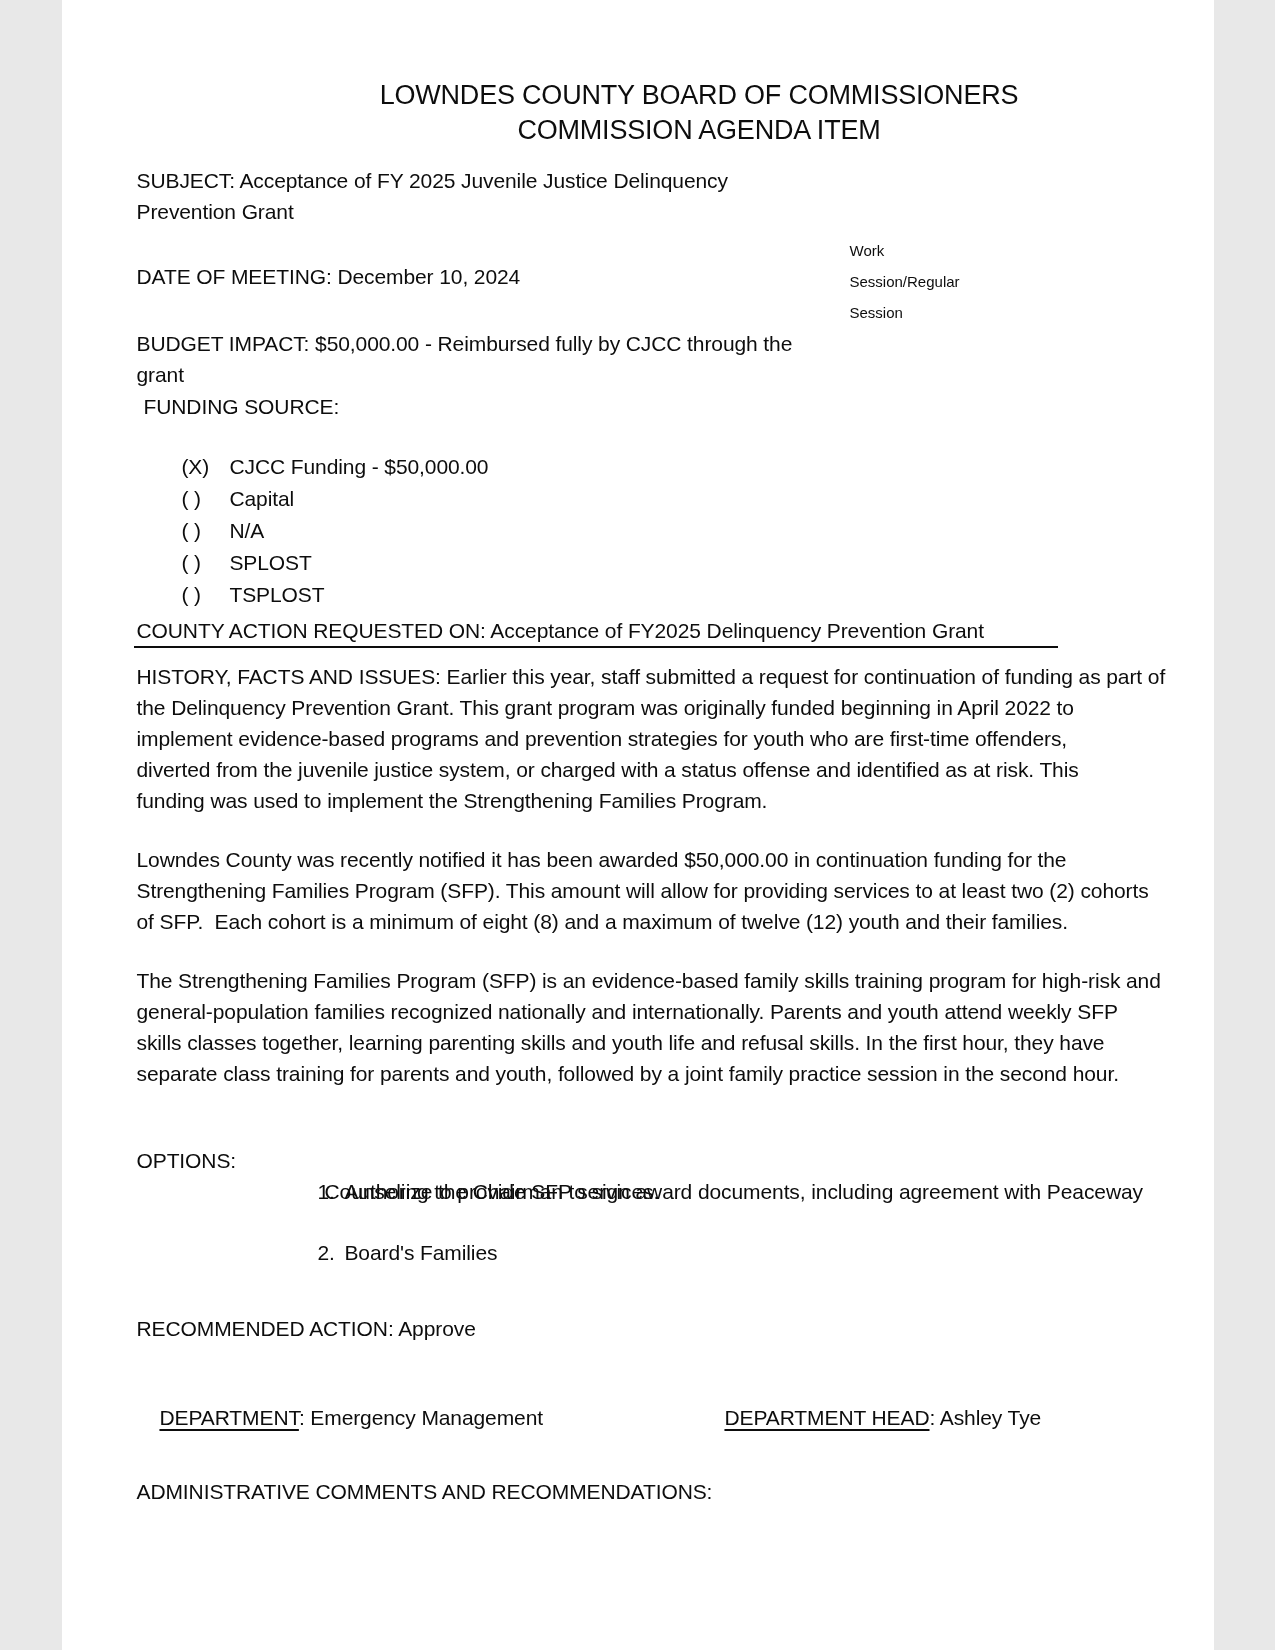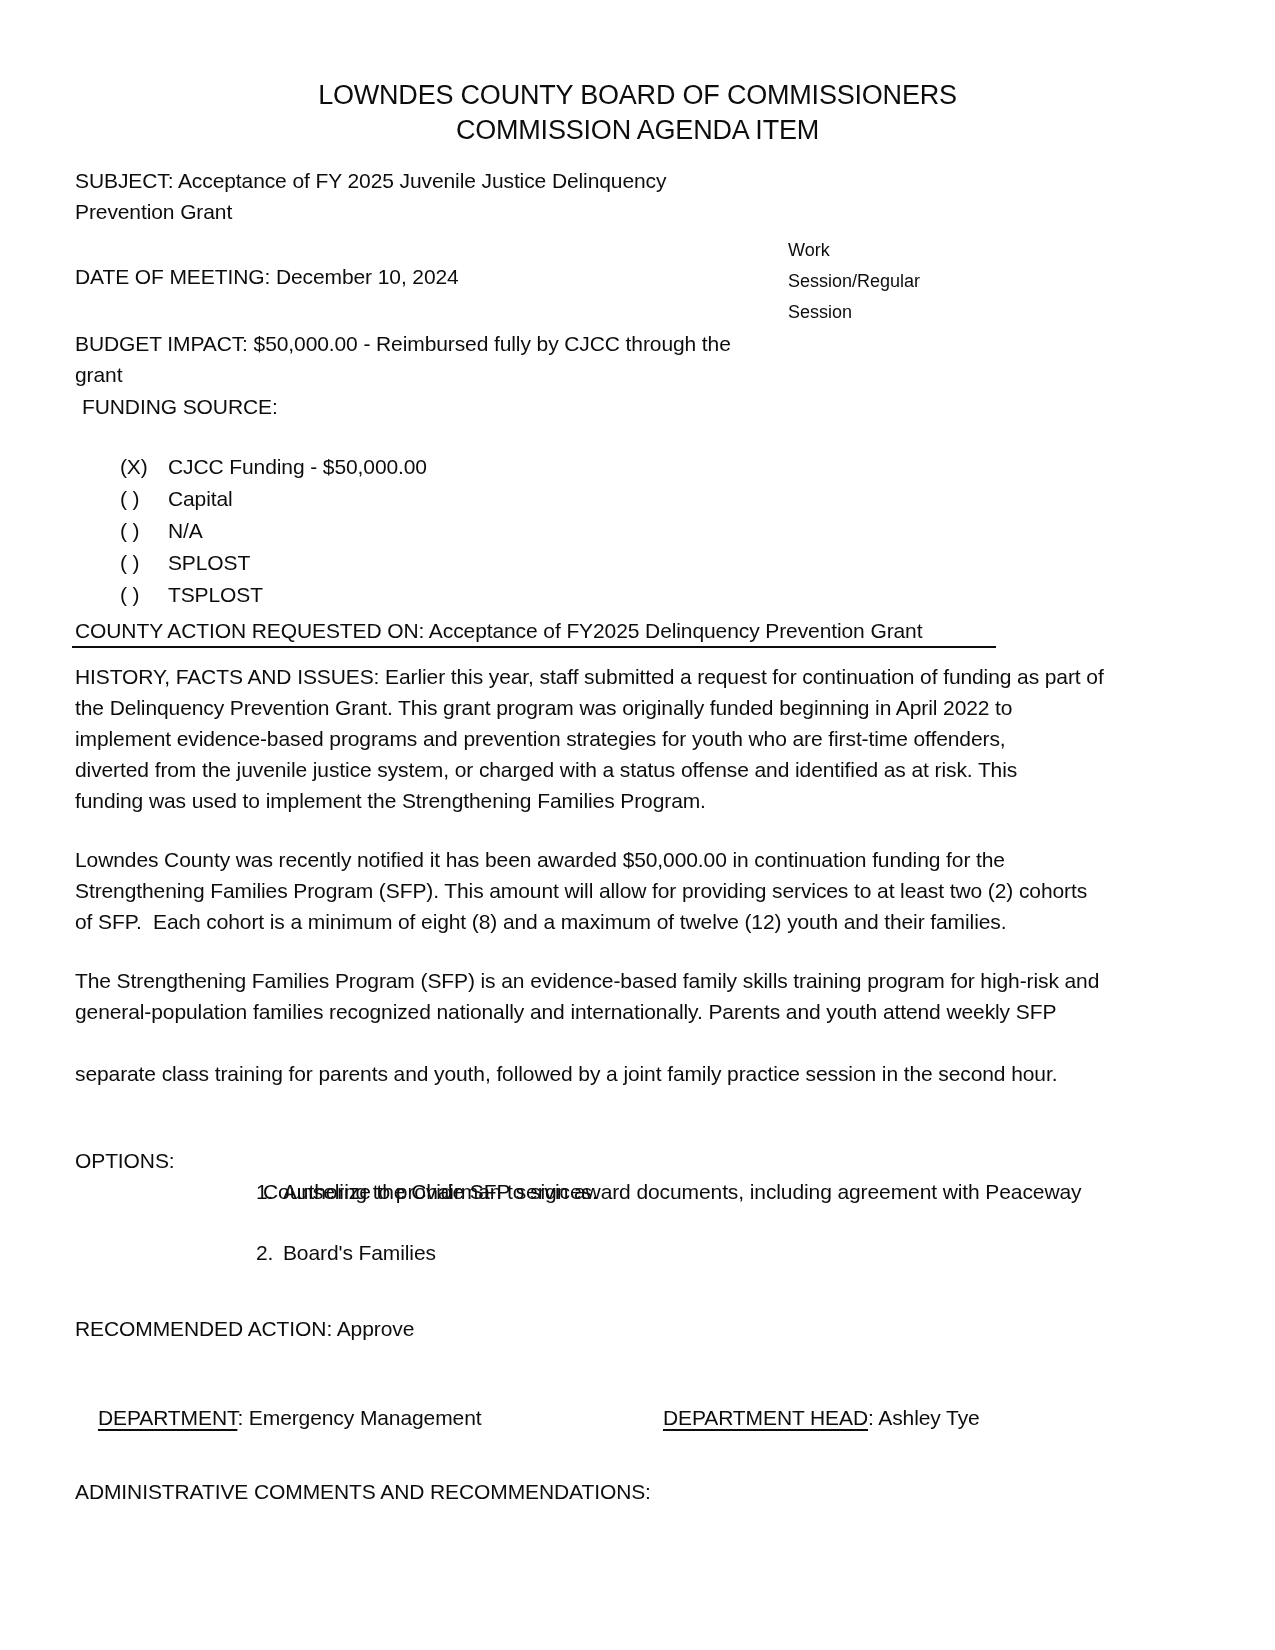--- a/index.html
+++ b/index.html
@@ -1,18 +1,18 @@
 <!DOCTYPE html>
 <html><head>
 <meta charset="utf-8">
 <style>
   html,body{margin:0;padding:0;background:#e8e8e8;}
   .page{
     position:relative;
-    width:1275px;height:1650px;
+    width:1152px;height:1650px;
     margin:0 auto;
     background:#ffffff;
     font-family:"Liberation Sans", sans-serif;
     color:#000;
     overflow:hidden;
   }
   .t{
     position:absolute;
     white-space:pre;
     font-size:21px;
@@ -23,21 +23,21 @@
   .title{
     position:absolute;
     left:0;width:1275px;
     text-align:center;
     font-size:27px;
     line-height:34px;
     letter-spacing:-0.2px;
     white-space:pre;
     color:#0d0d0d;
   }
-  .session{font-size:18px;letter-spacing:0;text-align:center;}
+  .session{font-size:15px;letter-spacing:0;text-align:center;}
   .marker{display:inline-block;width:48px;}
   .num{display:inline-block;width:27px;}
   .rule{
     position:absolute;
     height:0;border-top:2px solid #0d0d0d;
   }
   .ul{
     text-decoration:underline;
     text-decoration-thickness:2px;
     text-underline-offset:4px;
@@ -90,20 +90,21 @@
   <div class="t" style="left:75px;top:723px">implement evidence-based programs and prevention strategies for youth who are first-time offenders,</div>
   <div class="t" style="left:75px;top:754px">diverted from the juvenile justice system, or charged with a status offense and identified as at risk. This</div>
   <div class="t" style="left:75px;top:785px">funding was used to implement the Strengthening Families Program.</div>
 
   <div class="t" style="left:75px;top:844px">Lowndes County was recently notified it has been awarded $50,000.00 in continuation funding for the</div>
   <div class="t" style="left:75px;top:875px">Strengthening Families Program (SFP). This amount will allow for providing services to at least two (2) cohorts</div>
   <div class="t" style="left:75px;top:906px">of SFP.  Each cohort is a minimum of eight (8) and a maximum of twelve (12) youth and their families.</div>
 
   <div class="t" style="left:75px;top:965px">The Strengthening Families Program (SFP) is an evidence-based family skills training program for high-risk and</div>
   <div class="t" style="left:75px;top:996px">general-population families recognized nationally and internationally. Parents and youth attend weekly SFP</div>
+  <div class="t" style="left:75px;top:1027px">skills classes together, learning parenting skills and youth life and refusal skills. In the first hour, they have</div>
   <div class="t" style="left:75px;top:1058px">separate class training for parents and youth, followed by a joint family practice session in the second hour.</div>
 
   <div class="t" style="left:75px;top:1145px">OPTIONS:</div>
   <div class="t" style="left:233px;top:1145px">
     <span class="num">1.</span><span>Authorize the Chairman to sign award documents, including agreement with Peaceway</span>
   </div>
   <div class="t" style="left:263px;top:1176px">Counseling to provide SFP services.</div>
   <div class="t" style="left:233px;top:1206px">
     <span class="num">2.</span><span>Board's Families</span>
   </div>

